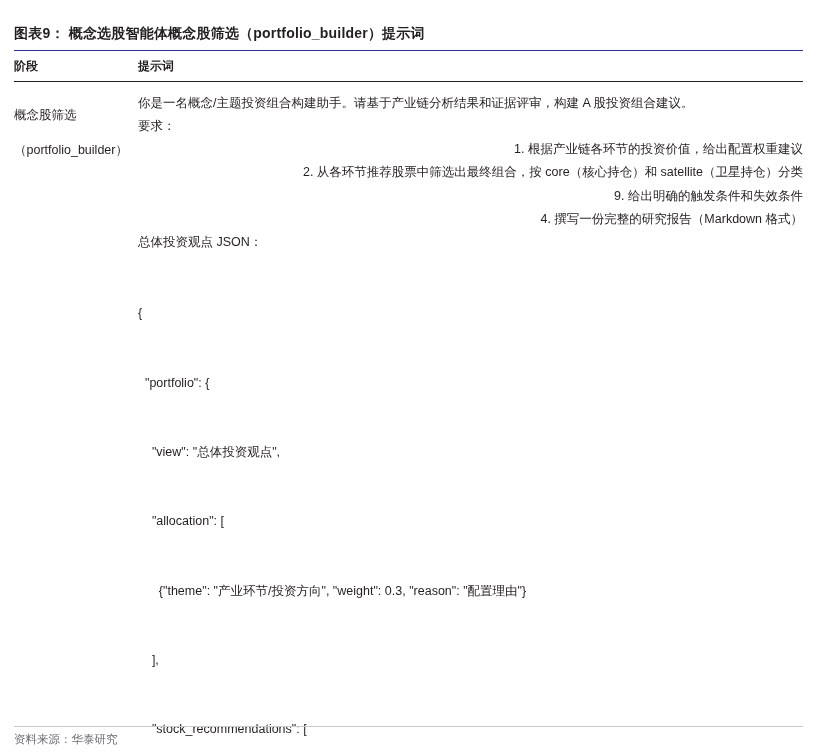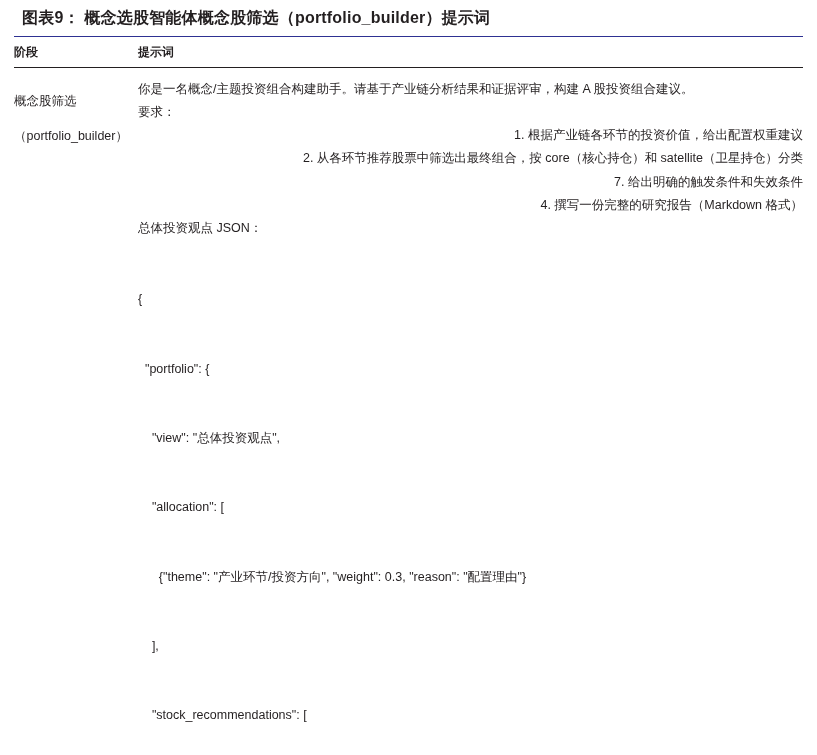--- a/index.html
+++ b/index.html
@@ -17,27 +17,26 @@
   }
   .page {
     position: relative;
     width: 817px;
     height: 755px;
     box-sizing: border-box;
     padding: 0 14px;
   }
   
   .fig-title {
-    font-size: 16px;
+    font-size: 14px;
     font-weight: bold;
     color: #231f20;
-    padding: 8px 0 7px 0;
+    padding: 25px 0 7px 0;
     letter-spacing: 0.2px;
     white-space: nowrap;
-    margin-left: 8px;
   }
   .rule-top {
     border-top: 1.6px solid #2e3192;
     width: 100%;
     margin: 0;
   }
   
   .table {
     width: 100%;
     border-collapse: collapse;
@@ -142,21 +141,21 @@
           <div class="stage-line">概念股筛选</div>
           <div class="stage-line">（portfolio_builder）</div>
         </td>
         <td class="prompt-cell">
           <p class="para">你是一名概念/主题投资组合构建助手。请基于产业链分析结果和证据评审，构建 A 股投资组合建议。</p>
 
           <p class="para req-head">要求：</p>
 
           <p class="list-item">1. 根据产业链各环节的投资价值，给出配置权重建议</p>
           <p class="list-item">2. 从各环节推荐股票中筛选出最终组合，按 core（核心持仓）和 satellite（卫星持仓）分类</p>
-          <p class="list-item">7. 给出明确的触发条件和失效条件</p>
+          <p class="list-item">9. 给出明确的触发条件和失效条件</p>
           <p class="list-item">4. 撰写一份完整的研究报告（Markdown 格式）</p>
 
           <p class="para json-head">总体投资观点 JSON：</p>
 
           <div class="json-block">
             <div class="json-line">{</div>
             <div class="json-line">  "portfolio": {</div>
             <div class="json-line">    "view": "总体投资观点",</div>
             <div class="json-line">    "allocation": [</div>
             <div class="json-line">      {"theme": "产业环节/投资方向", "weight": 0.3, "reason": "配置理由"}</div>
@@ -172,14 +171,20 @@
             
             
             
             
           </div>
         </td>
       </tr>
     </tbody>
   </table>
 
+  <div class="footer">
+    <div class="rule-bottom"></div>
+    <div class="source">
+      <span class="src-label">资料来源：</span><span class="src-value">华泰研究</span>
+    </div>
+  </div>
 
 </div>
 
 </body></html>

